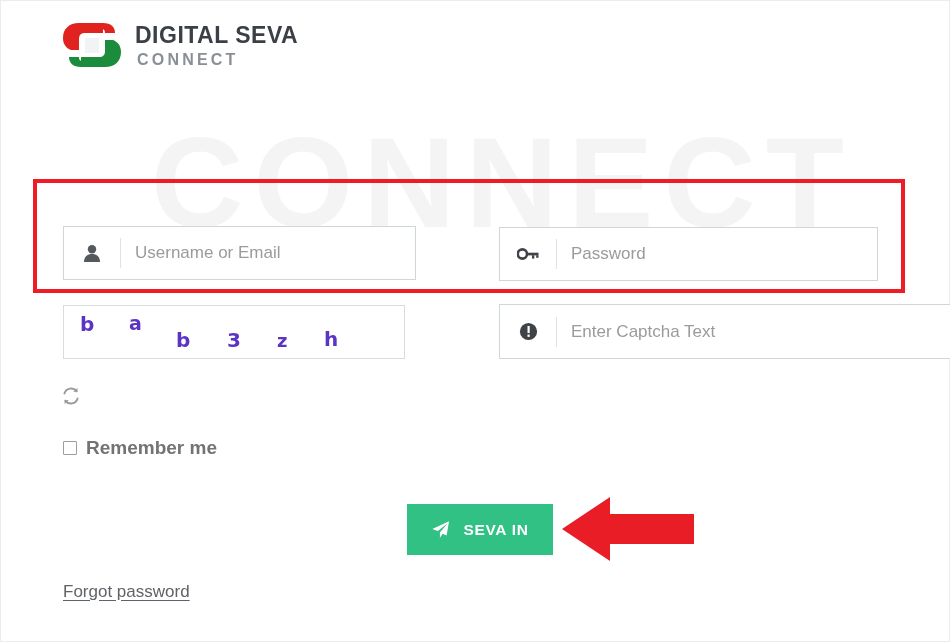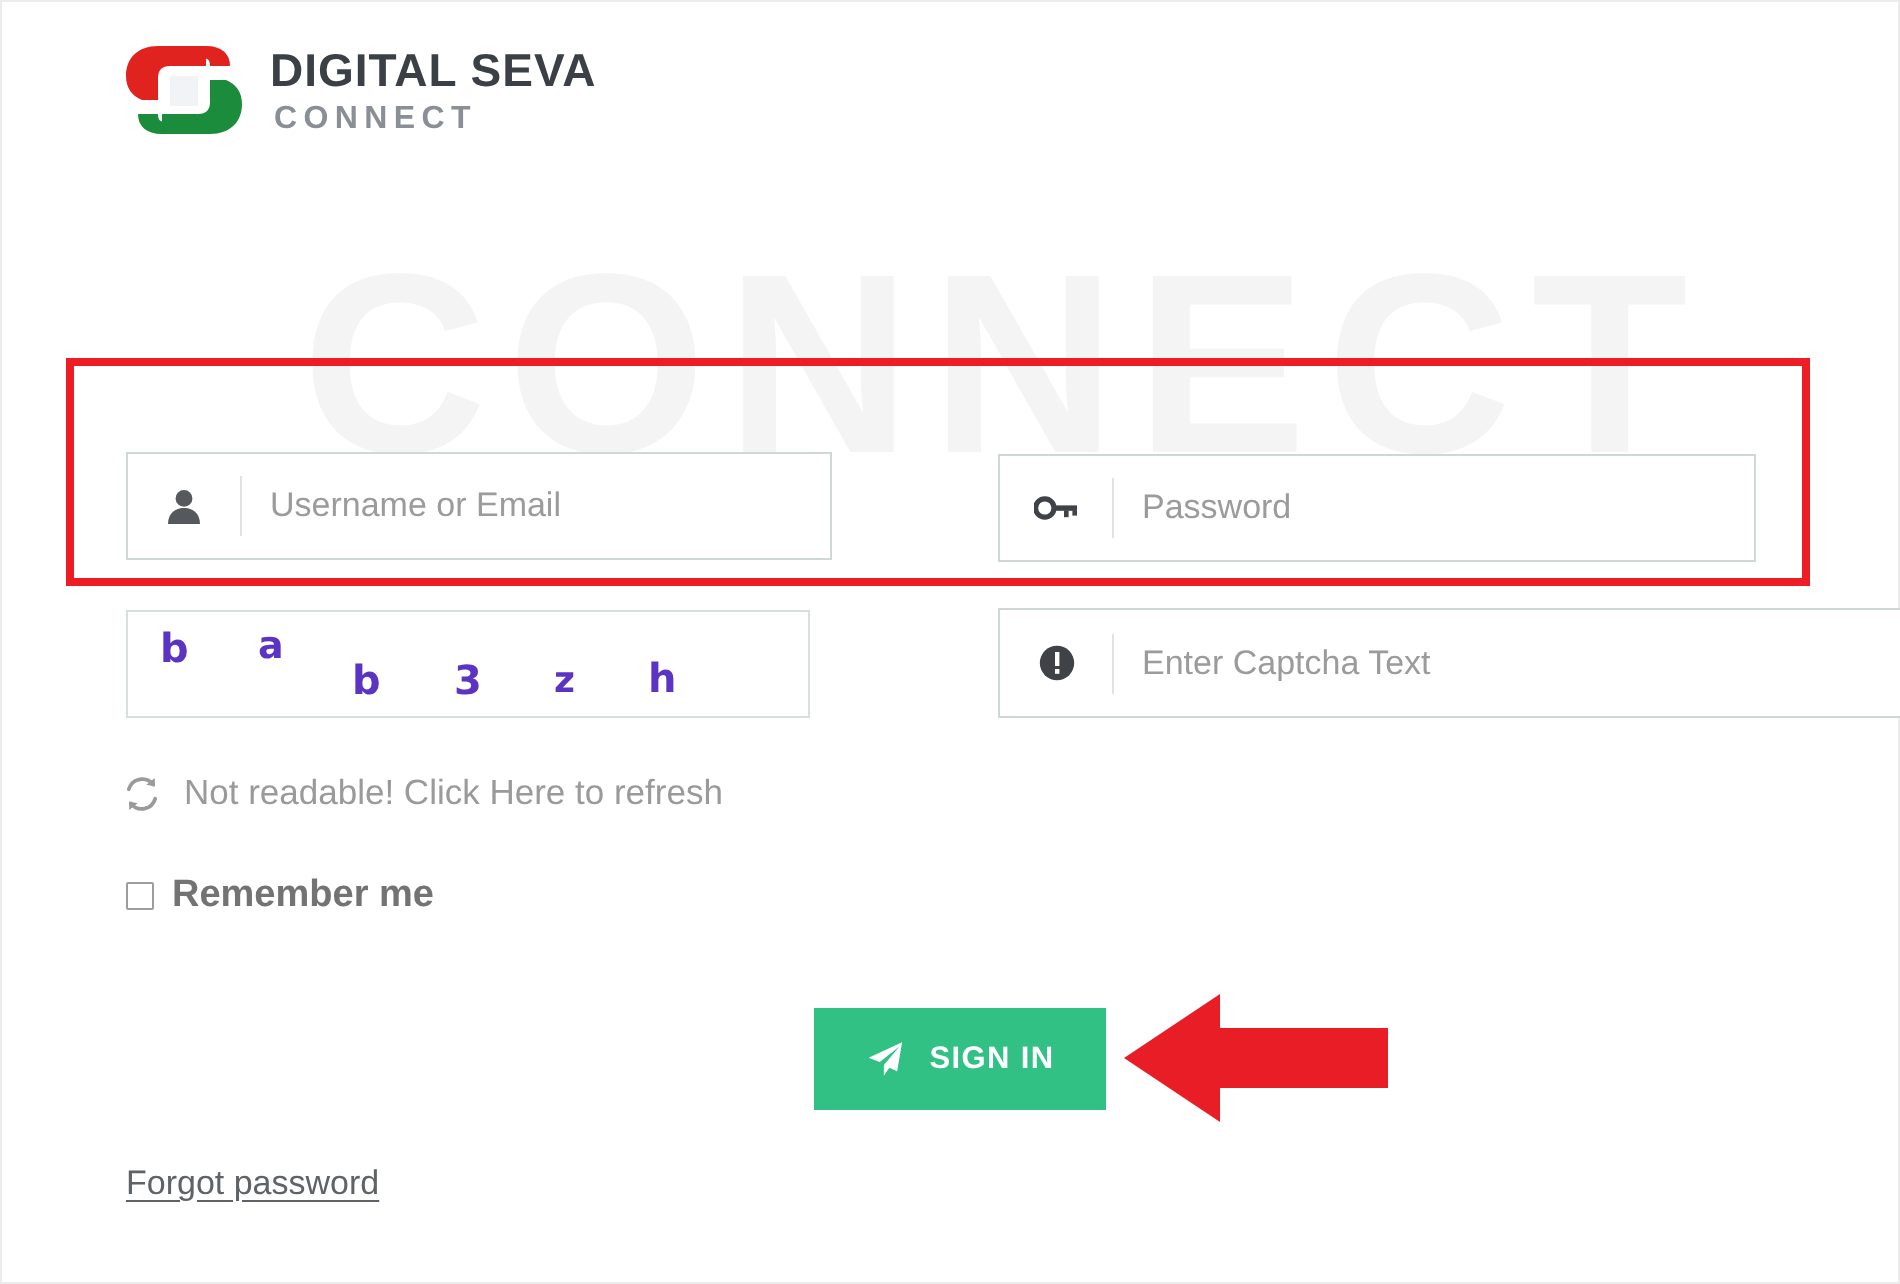--- a/index.html
+++ b/index.html
@@ -338,35 +338,34 @@
 
     <div class="refresh-row">
       <span>
         <svg class="refresh-icon" viewBox="0 0 20 20">
           <path d="M3.4 7.6 A7 7 0 0 1 15.6 5.2" fill="none" stroke="#9a9a9a" stroke-width="1.9" stroke-linecap="round"></path>
           <path d="M16.6 12.4 A7 7 0 0 1 4.4 14.8" fill="none" stroke="#9a9a9a" stroke-width="1.9" stroke-linecap="round"></path>
           <path d="M16.4 2 L16.4 6.2 L12.2 5.4 Z" fill="#9a9a9a"></path>
           <path d="M3.6 18 L3.6 13.8 L7.8 14.6 Z" fill="#9a9a9a"></path>
         </svg>
       </span>
-      <span class="refresh-label">Not readable! Click Here to refresh</span>
     </div>
 
     <label class="remember-row">
       <input class="remember-box" type="checkbox" style="">
       <span class="remember-label">Remember me</span>
     </label>
 
     <button class="signin-btn">
       <span>
         <svg class="signin-icon" viewBox="0 0 20 20">
           <path d="M19 1.2 L1.4 9.4 L7.2 11.6 L17.6 3.4 L9.4 13.2 L9.4 18.8 L12.3 14.6 L16.4 16.4 Z" fill="#ffffff"></path>
         </svg>
       </span>
-      <span class="signin-label">SIGN IN</span>
+      <span class="signin-label">SEVA IN</span>
     </button>
 
     <svg class="annotation-arrow" viewBox="0 0 132 72">
       <path d="M0 36 L48 4 L48 21 L132 21 L132 51 L48 51 L48 68 Z" fill="#e81d26"></path>
     </svg>
 
     <a class="forgot-link">Forgot password</a>
 
   </div>
 </div>

